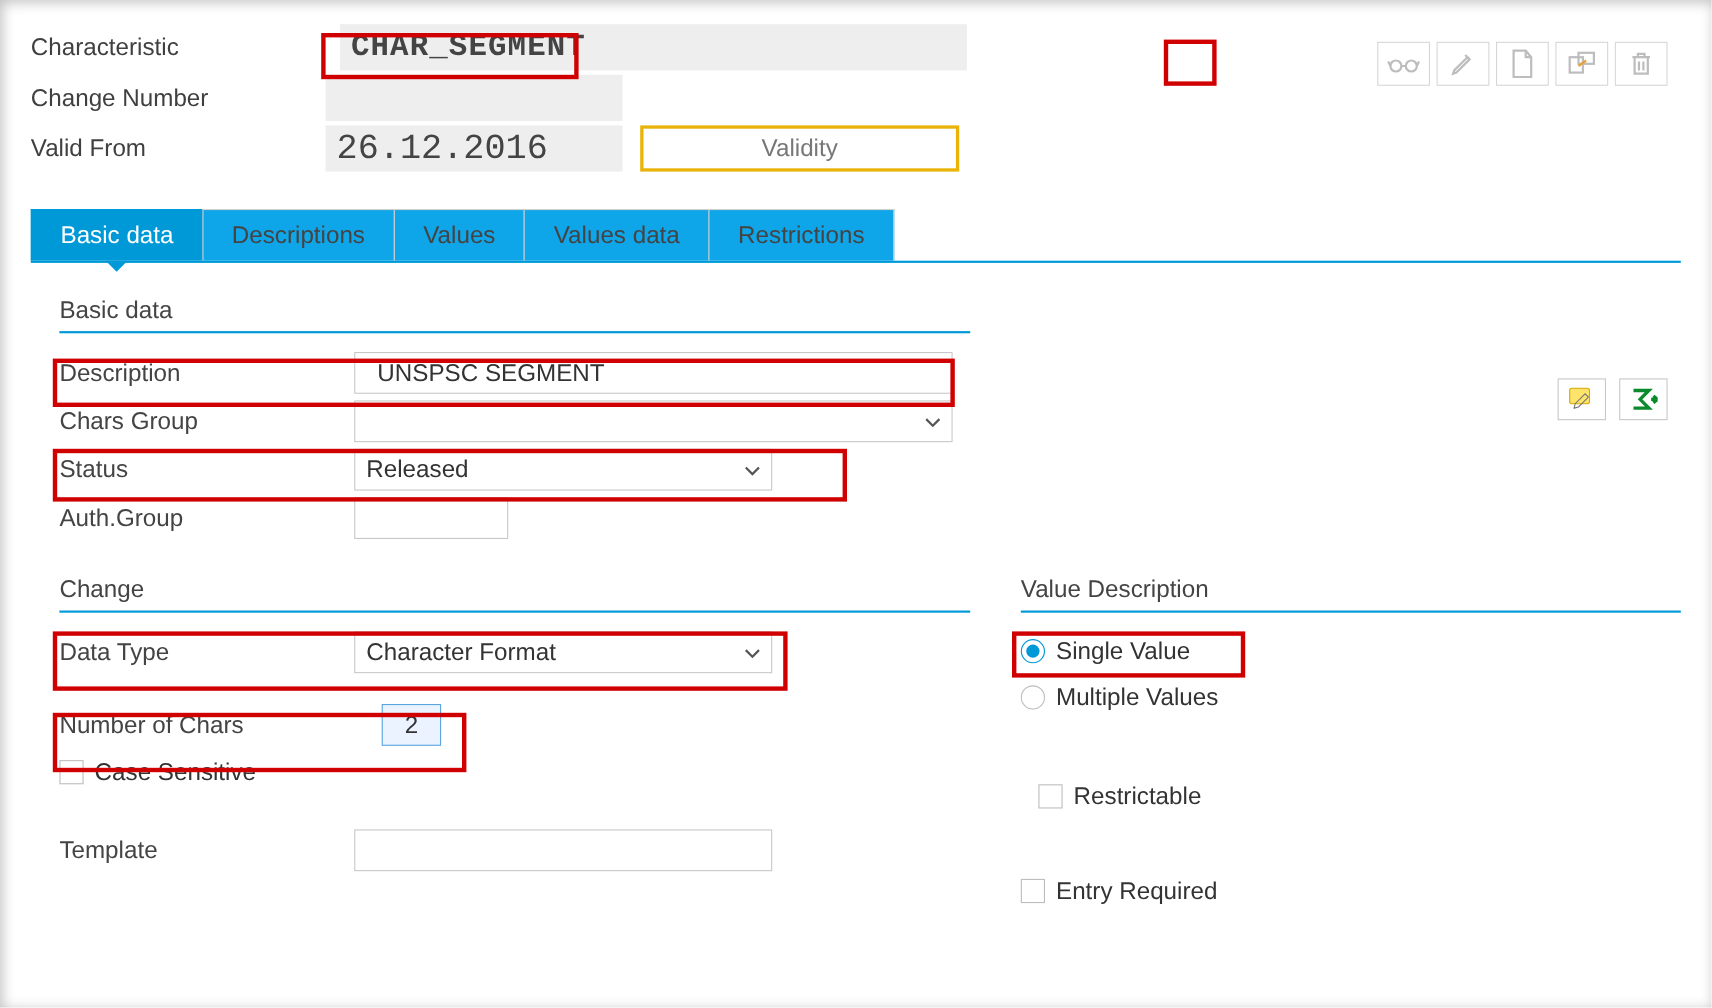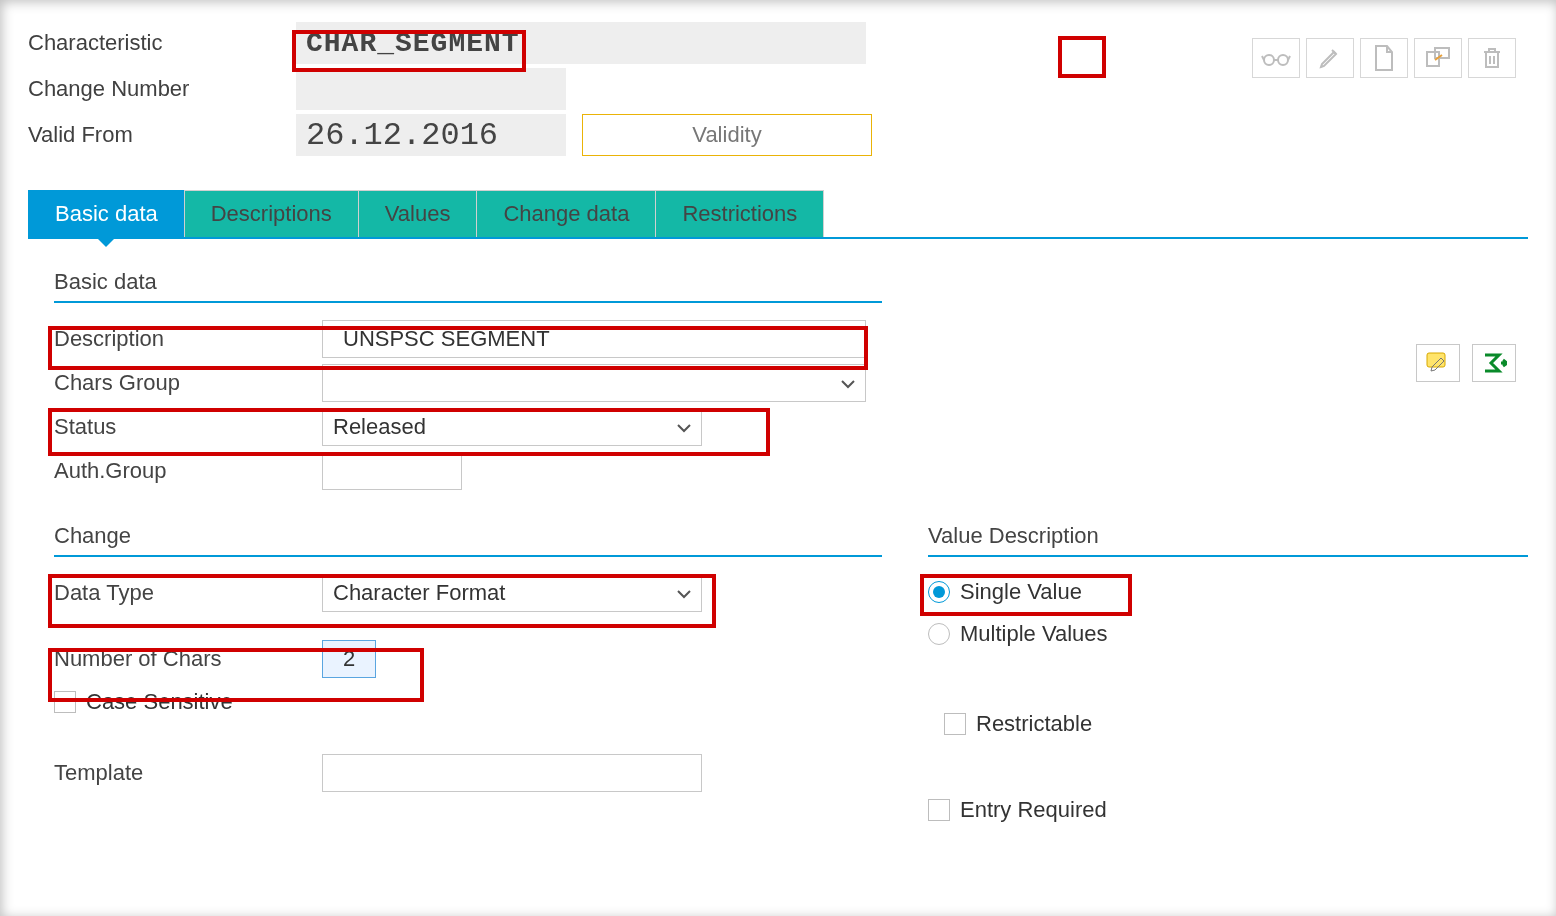--- a/index.html
+++ b/index.html
@@ -19,48 +19,48 @@
     background:#ffffff;
     padding:20px 28px;
     position:relative;
     box-shadow: 2px 2px 12px rgba(0,0,0,.25) inset, 0 0 0 rgba(0,0,0,0);
   }
 
   
   .hdr-row { display:flex; align-items:center; height:46px; }
   .hdr-label { width:268px; color:#404040; }
   .hdr-field { height:42px; border:none; background:#eeeeee; padding:4px 10px; font-size:22px; color:#444; }
-  .hdr-field.char  { width:570px; font-family: Consolas, "Courier New", monospace; font-size:28px; font-weight:600; letter-spacing:1px; }
+  .hdr-field.char  { width:570px; font-family: Consolas, "Courier New", monospace; font-size:28px; font-weight:600; letter-spacing:1px;margin-left:13px; }
   .hdr-field.small { width:270px; font-family: Consolas, "Courier New", monospace; font-size:32px; }
 
   .validity-btn {
     margin-left:16px;
     width:290px; height:42px;
-    border:1px solid #eab308; background:#ffffff;
+    border:3px solid #eab308; background:#ffffff;
     color:#777; font-size:22px; cursor:pointer;
   }
 
   
   .toolbar { position:absolute; top:38px; right:40px; display:flex; gap:6px; }
   .tbtn {
     width:48px; height:40px;
     border:1px solid #d7d7d7;
     background:#fff;
     display:flex; align-items:center; justify-content:center;
     cursor:pointer;
   }
   .tbtn svg { stroke:#bdbdbd; fill:none; stroke-width:2; }
 
   
   .tabs { display:flex; margin-top:32px; border-bottom:2px solid #0099d8; }
   .tab {
     padding:10px 26px;
     border:1px solid #d0d0d0;
     border-bottom:none;
-    background:#14b8a6;
+    background:#0ea5e9;
     margin-right:-1px;
     color:#444;
     cursor:pointer;
     font-size:22px;
     position:relative;
   }
   .tab.active {
     background:#0099d8; color:#fff; border-color:#0099d8;
   }
   .tab.active::after{
@@ -192,21 +192,21 @@
   <div class="hdr-row">
     <div class="hdr-label">Valid From</div>
     <input class="hdr-field small" value="26.12.2016" style="">
     <button class="validity-btn">Validity</button>
   </div>
 
   <div class="tabs">
     <div class="tab active">Basic data</div>
     <div class="tab">Descriptions</div>
     <div class="tab">Values</div>
-    <div class="tab">Change data</div>
+    <div class="tab">Values data</div>
     <div class="tab">Restrictions</div>
   </div>
 
   <div class="side-actions">
     <div class="sbtn">
       <svg width="26" height="24" viewBox="0 0 26 24">
           <rect x="2" y="2" width="18" height="14" rx="2" fill="#ffe46b" stroke="#d7a800"></rect>
           <path d="M6 20l4-1 9-9-3-3-9 9-1 4z" fill="none" stroke="#777"></path>
         </svg>
     </div>
@@ -260,21 +260,21 @@
       <div class="row">
         <div class="row-label">Data Type</div>
         <div class="sel-wrap">
           <input class="txt-input dtype" value="Character Format" style="">
           <span class="caret"><svg width="16" height="12" viewBox="0 0 16 12">
                 <path d="M2 3l6 6 6-6"></path>
               </svg></span>
         </div>
       </div>
 
-      <div class="row" style="margin-top:22px;">
+      <div class="row" style="margin-top:22px;gap:25px;">
         <div class="row-label">Number of Chars</div>
         <input class="txt-input num" value="2" style="">
       </div>
 
       <div class="chk-row">
         <span class="cb"></span>
         <span>Case Sensitive</span>
       </div>
 
       <div class="row" style="margin-top:28px;">

